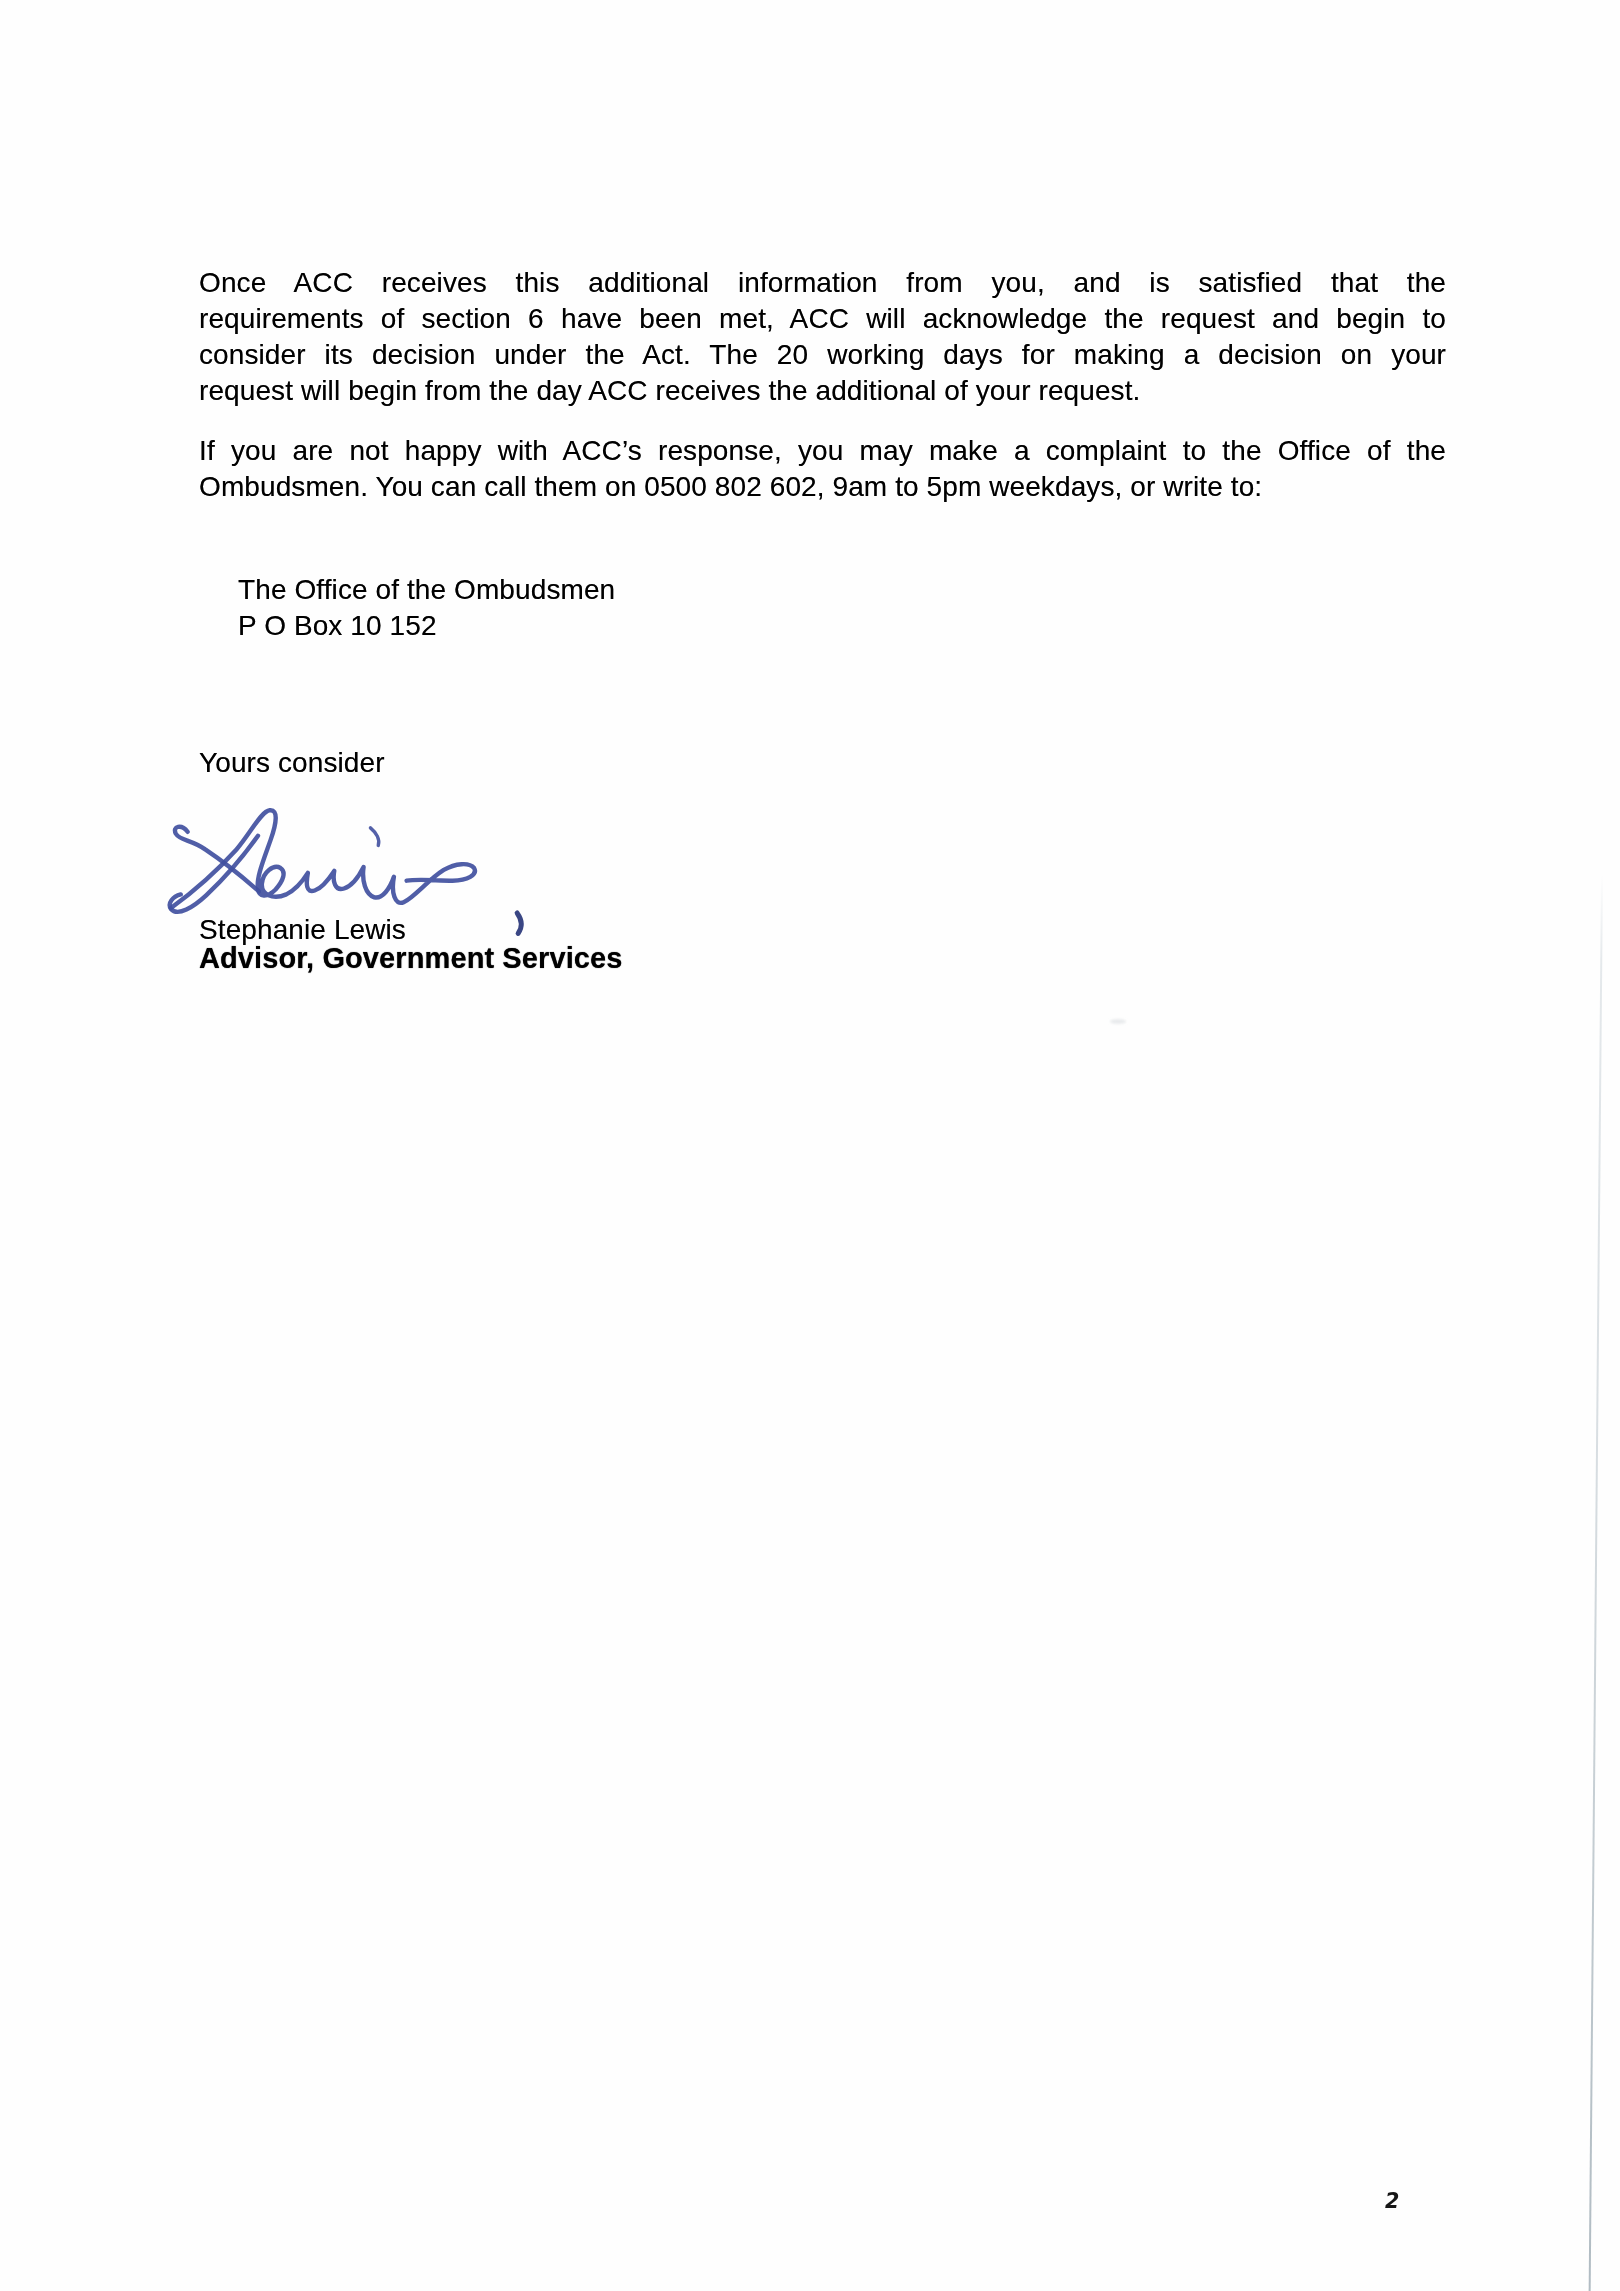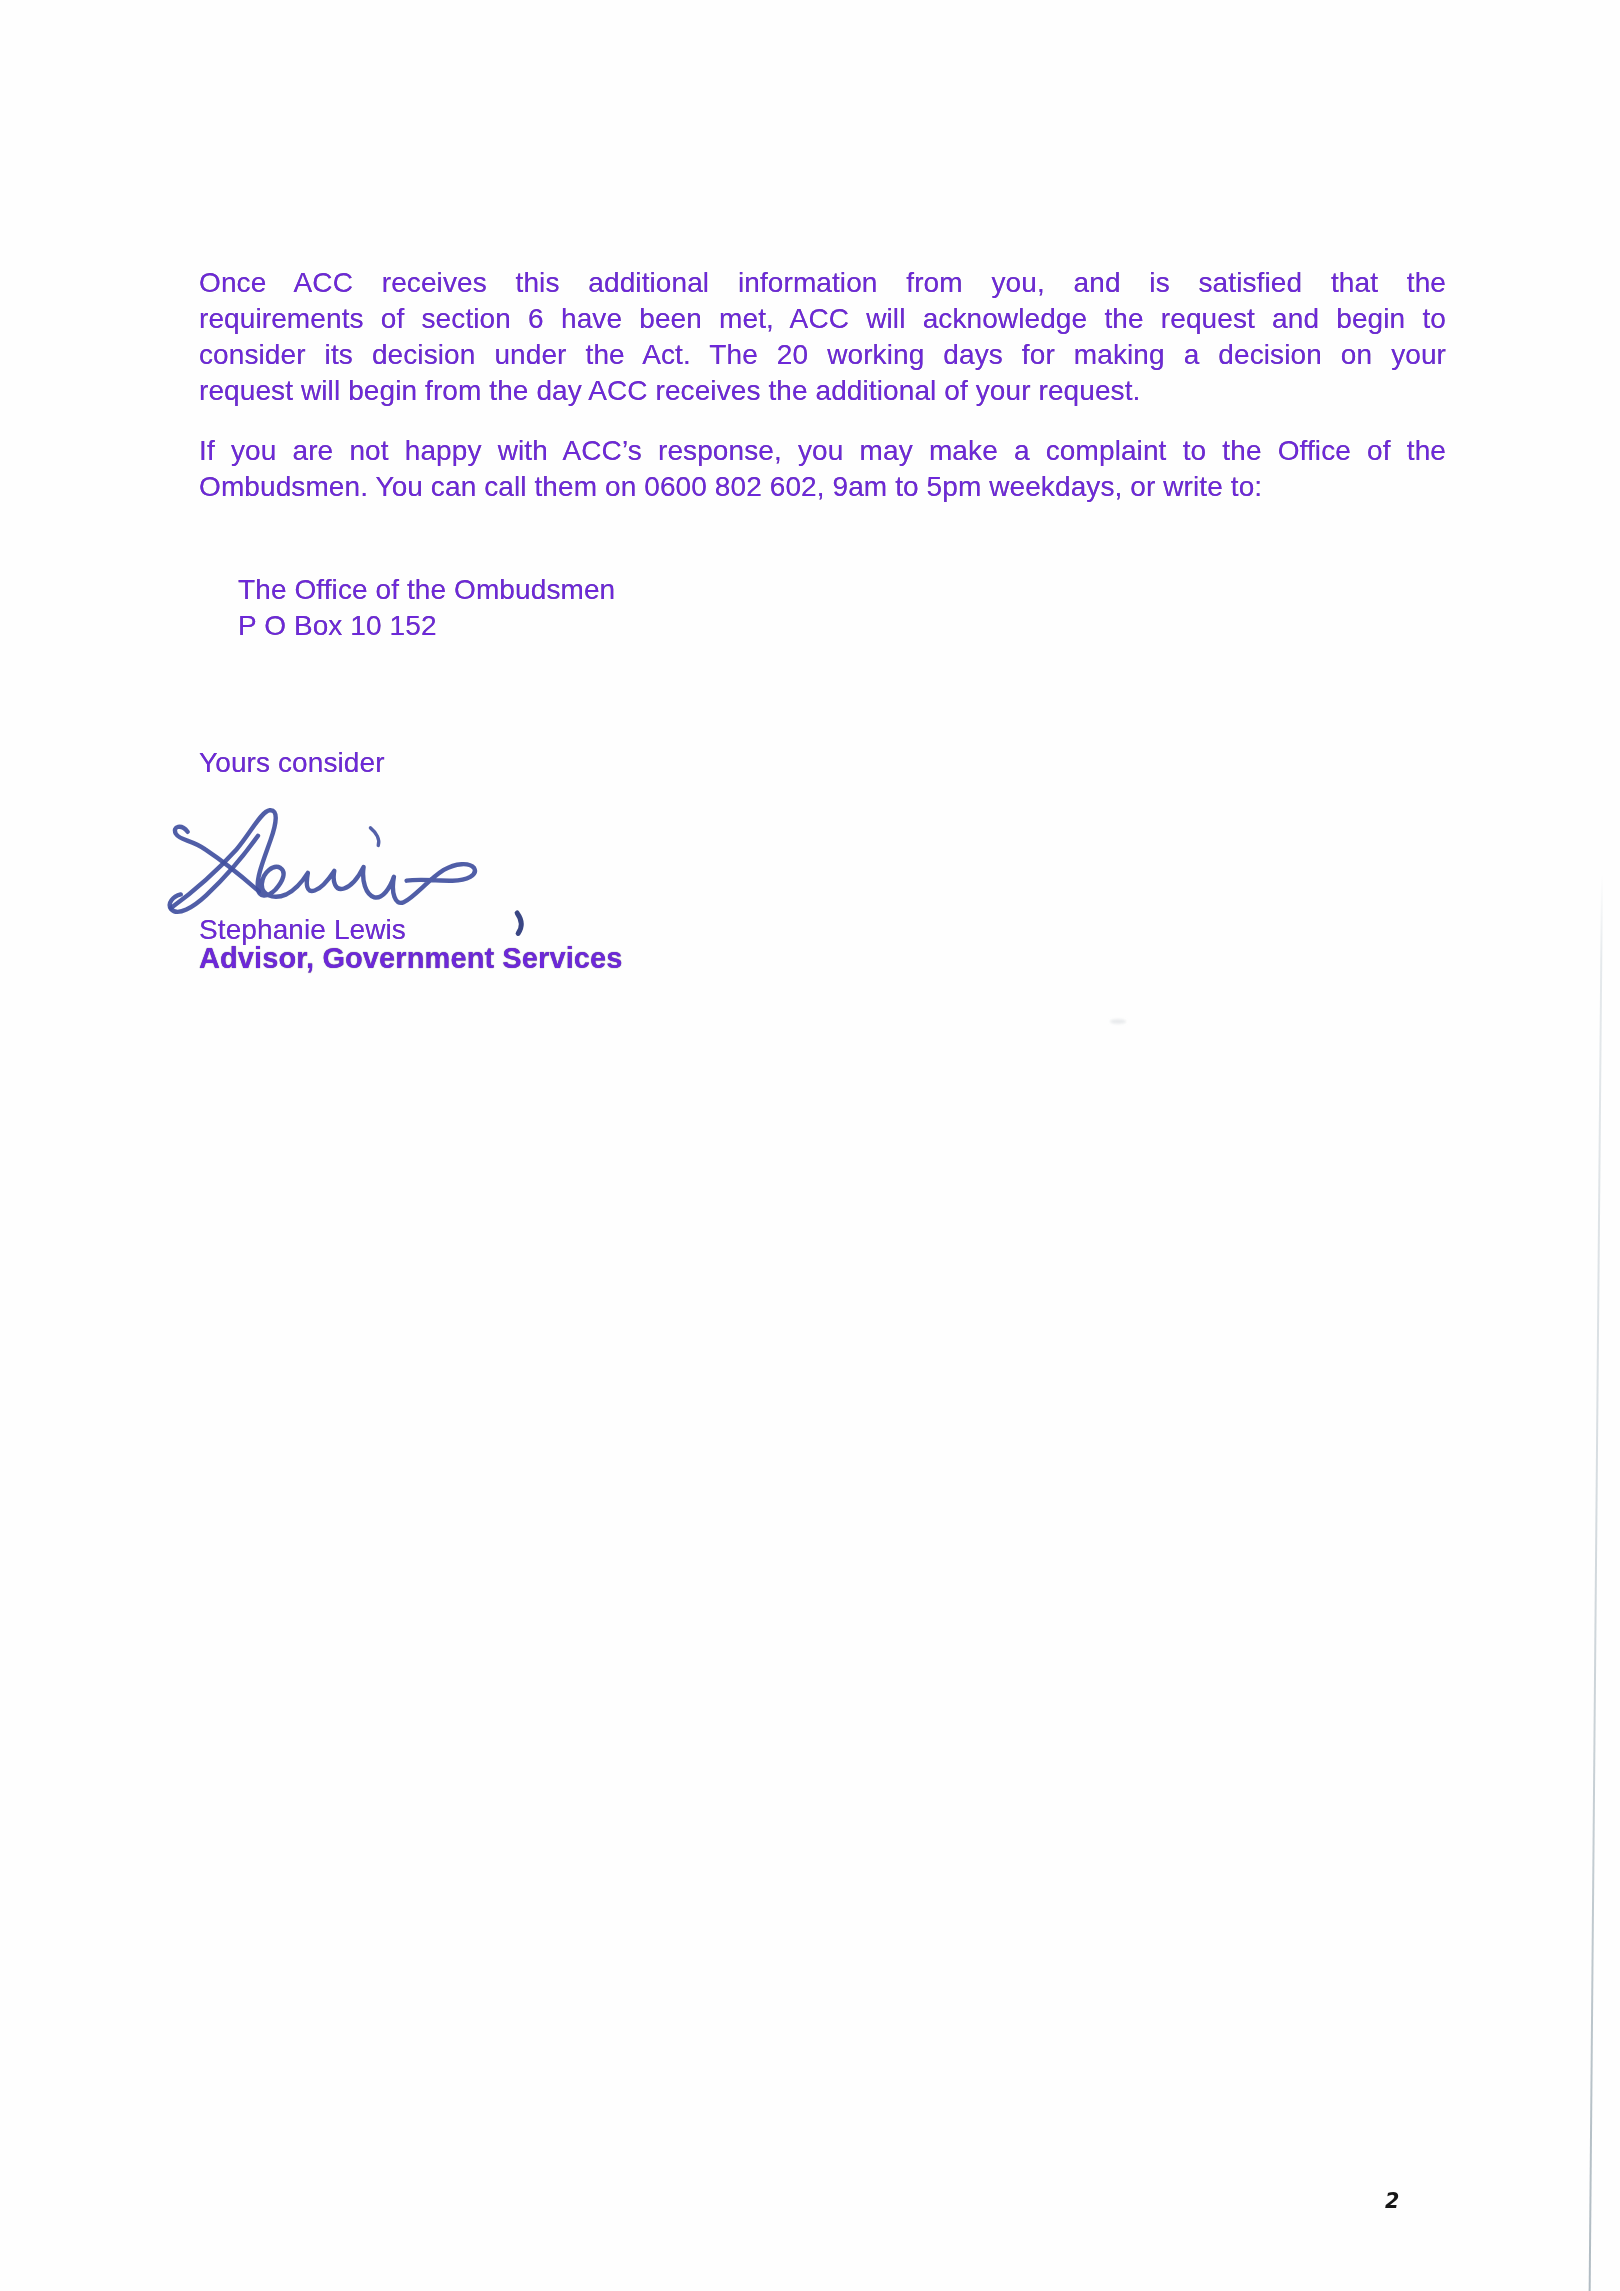--- a/index.html
+++ b/index.html
@@ -15,21 +15,21 @@
     overflow: hidden;
     font-family: "Liberation Sans", sans-serif;
     color: #1e1e1e;
   }
   .block {
     position: absolute;
     left: 199px;
     width: 1247px;
     font-size: 28px;
     line-height: 36px;
-    color: #6d28d9;
+    color: #000000;
     text-shadow: 0 0 0.6px rgba(20,20,20,0.55);
     letter-spacing: 0.1px;
   }
   
   .justified .line { text-align: justify; text-align-last: justify; white-space: normal; }
   .justified .line:last-child { text-align-last: left; }
   .plain .line { text-align: left; }
   .signer-name { top: 915px; line-height: 30px; }
   .signer-title {
     top: 943px;
@@ -92,21 +92,21 @@
 
   <div class="block justified" style="top:265px;">
       <div class="line">Once ACC receives this additional information from you, and is satisfied that the</div>
       <div class="line">requirements of section 6 have been met, ACC will acknowledge the request and begin to</div>
       <div class="line">consider its decision under the Act.  The 20 working days for making a decision on your</div>
       <div class="line">request will begin from the day ACC receives the additional of your request.</div>
     </div>
 
   <div class="block justified" style="top:433px;">
       <div class="line">If you are not happy with ACC’s response, you may make a complaint to the Office of the</div>
-      <div class="line">Ombudsmen. You can call them on 0600 802 602, 9am to 5pm weekdays, or write to:</div>
+      <div class="line">Ombudsmen. You can call them on 0500 802 602, 9am to 5pm weekdays, or write to:</div>
     </div>
 
   <div class="block plain" style="top:572px;margin-left:39px;">
       <div class="line">The Office of the Ombudsmen</div>
       <div class="line">P O Box 10 152</div>
     </div>
 
   <div class="block plain" style="top:745px;">Yours consider</div>
 
   <svg class="signature-svg" viewBox="0 0 430 180" fill="none" stroke="currentColor" stroke-linecap="round" stroke-linejoin="round" style="color: rgb(65, 80, 160);">

